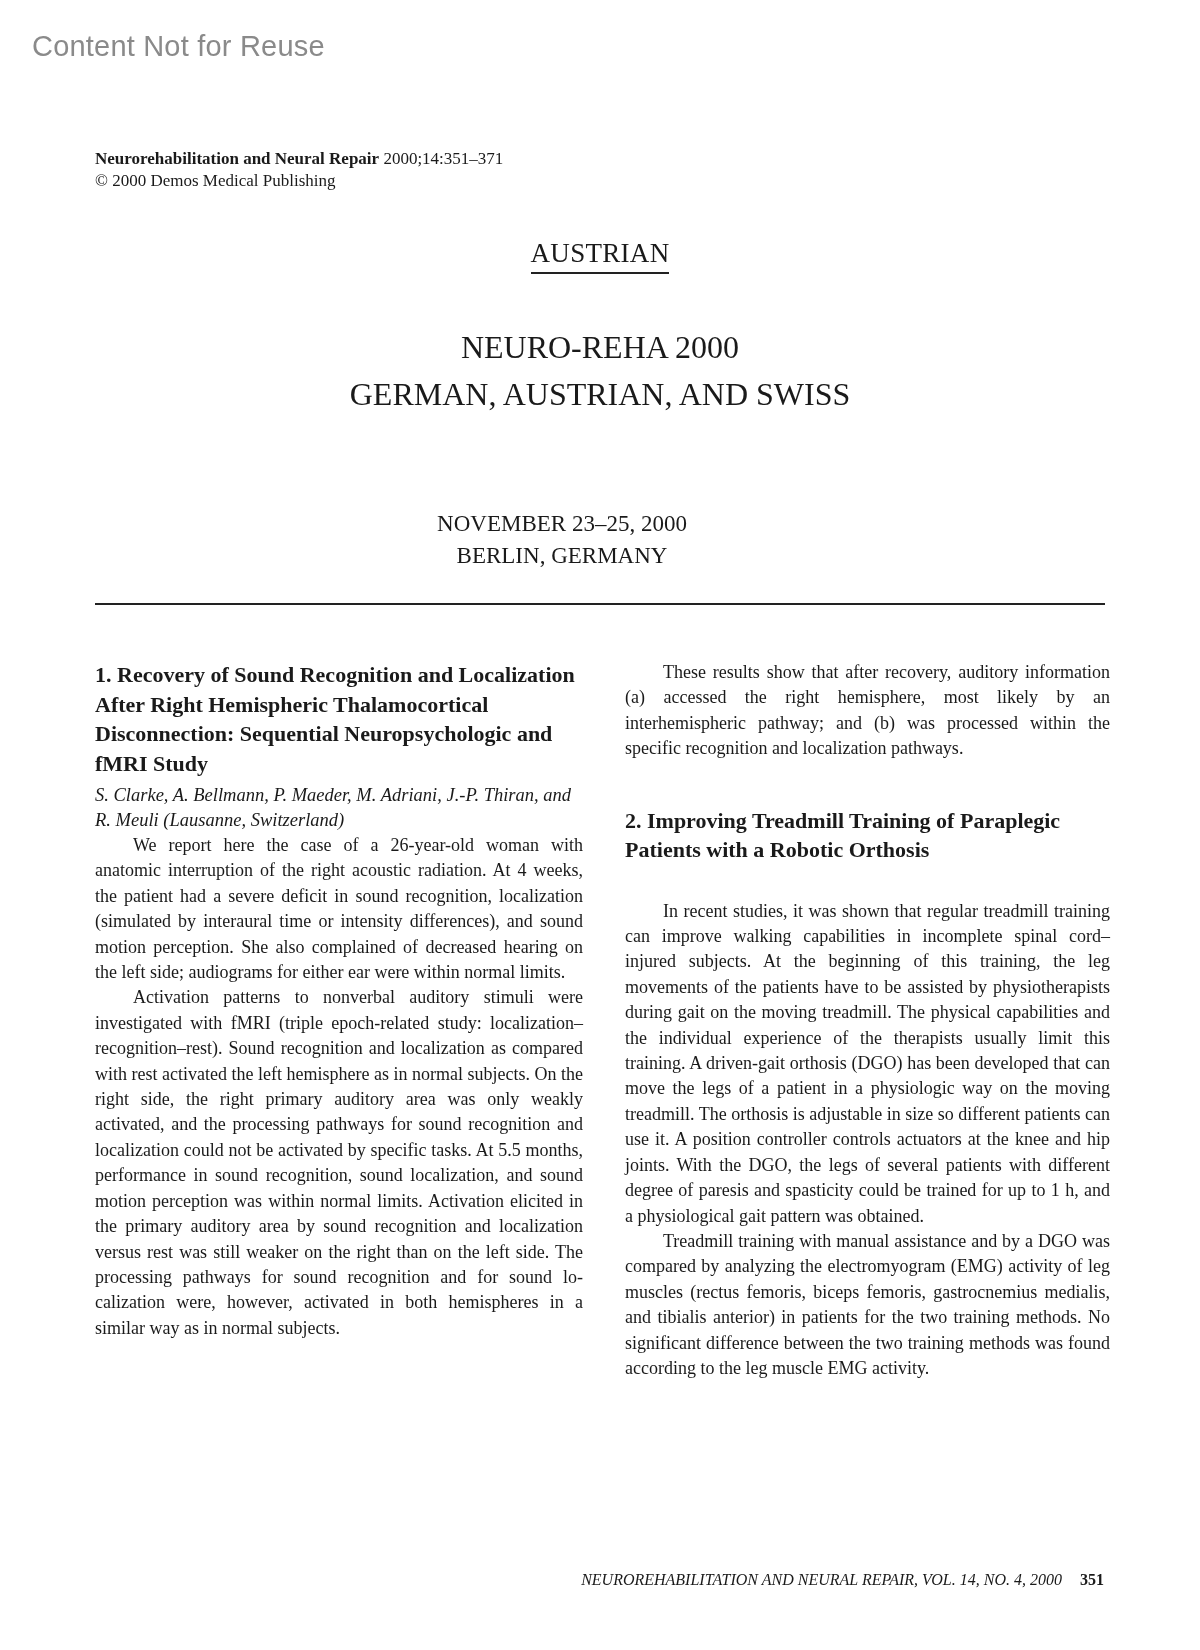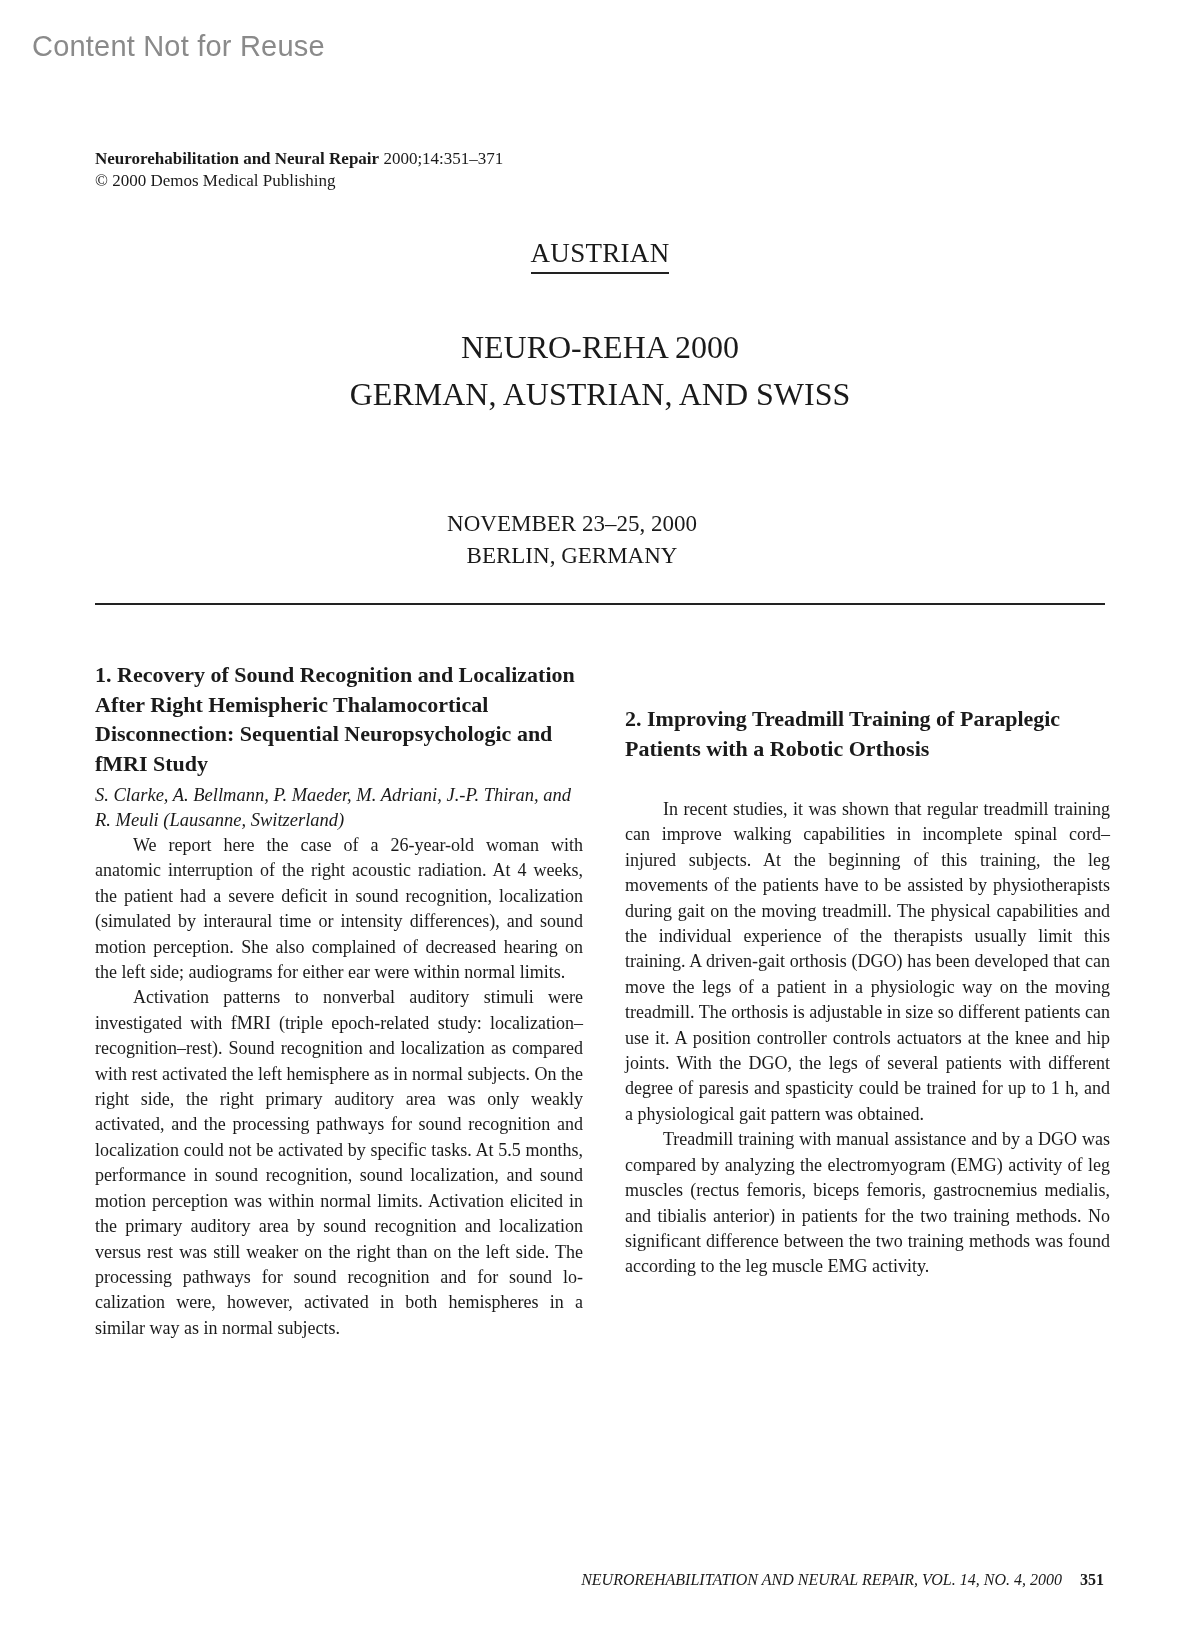--- a/index.html
+++ b/index.html
@@ -59,21 +59,20 @@
     }
     .conf-title div { display: block; }
     .conf-date {
       position: absolute;
       left: 0;
       width: 1124px;
       top: 508px;
       text-align: center;
       font-size: 23px;
       line-height: 32px;
-      padding-left: 10px;
     }
     .rule {
       position: absolute;
       left: 95px;
       width: 1010px;
       top: 603px;
       height: 0;
       border-top: 2px solid #222;
     }
     .col {
@@ -150,20 +149,21 @@
 <div class="rule"></div>
 
 <div class="col col-left">
   <h2 class="abs-title">1. Recovery of Sound Recognition and Localization After Right Hemispheric Thalamocortical Disconnection: Sequential Neuropsychologic and fMRI Study</h2>
   <p class="authors">S. Clarke, A. Bellmann, P. Maeder, M. Adriani, J.-P. Thiran, and R. Meuli (Lausanne, Switzerland)</p>
   <p class="para">We report here the case of a 26-year-old woman with anatomic interruption of the right acoustic radiation. At 4 weeks, the patient had a severe deficit in sound recog­nition, localization (simulated by interaural time or in­tensity differences), and sound motion perception. She also complained of decreased hearing on the left side; au­diograms for either ear were within normal limits.</p>
   <p class="para">Activation patterns to nonverbal auditory stimuli were investigated with fMRI (triple epoch-related study: localization–recognition–rest). Sound recognition and lo­calization as compared with rest activated the left hemi­sphere as in normal subjects. On the right side, the right primary auditory area was only weakly activated, and the processing pathways for sound recognition and localiza­tion could not be activated by specific tasks. At 5.5 months, performance in sound recognition, sound local­ization, and sound motion perception was within nor­mal limits. Activation elicited in the primary auditory area by sound recognition and localization versus rest was still weaker on the right than on the left side. The pro­cessing pathways for sound recognition and for sound lo­calization were, however, activated in both hemispheres in a similar way as in normal subjects.</p>
 </div>
 
 <div class="col col-right">
+  <p class="para right-intro">These results show that after recovery, auditory in­formation (a) accessed the right hemisphere, most likely by an interhemispheric pathway; and (b) was processed within the specific recognition and localization pathways.</p>
   <div class="abs2">
     <h2 class="abs-title">2. Improving Treadmill Training of Paraplegic Patients with a Robotic Orthosis</h2>
     <p class="para first-para">In recent studies, it was shown that regular treadmill training can improve walking capabilities in incomplete spinal cord–injured subjects. At the beginning of this training, the leg movements of the patients have to be assisted by physiotherapists during gait on the moving treadmill. The physical capabilities and the individual experience of the therapists usually limit this training. A driven-gait orthosis (DGO) has been developed that can move the legs of a patient in a physiologic way on the moving treadmill. The orthosis is adjustable in size so different patients can use it. A position controller con­trols actuators at the knee and hip joints. With the DGO, the legs of several patients with different degree of pare­sis and spasticity could be trained for up to 1 h, and a physiological gait pattern was obtained.</p>
     <p class="para">Treadmill training with manual assistance and by a DGO was compared by analyzing the electromyogram (EMG) activity of leg muscles (rectus femoris, biceps femoris, gastrocnemius medialis, and tibialis anterior) in patients for the two training methods. No significant dif­ference between the two training methods was found ac­cording to the leg muscle EMG activity.</p>
   </div>
 </div>
 
 <div class="footer">
   <span class="jr">NEUROREHABILITATION AND NEURAL REPAIR, VOL. 14, NO. 4, 2000</span><span class="pg">351</span>
 </div>

